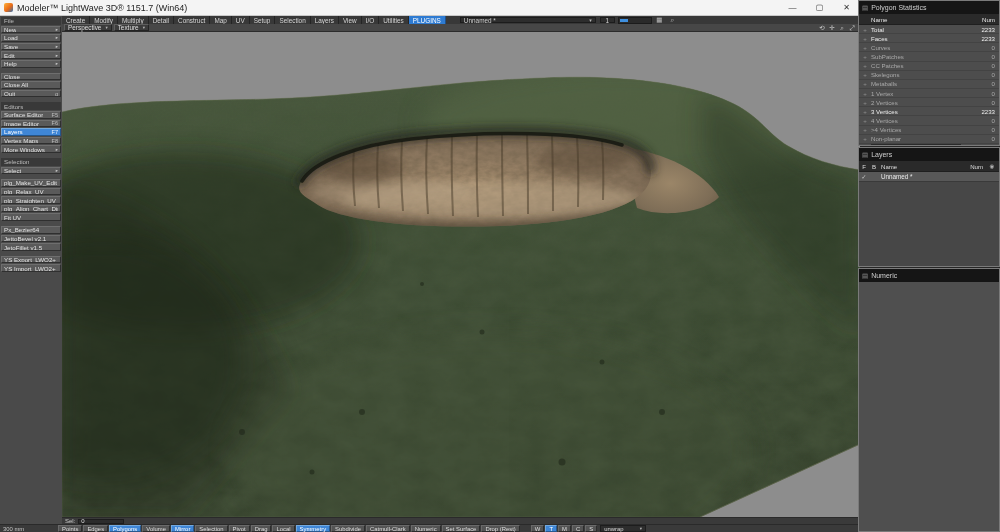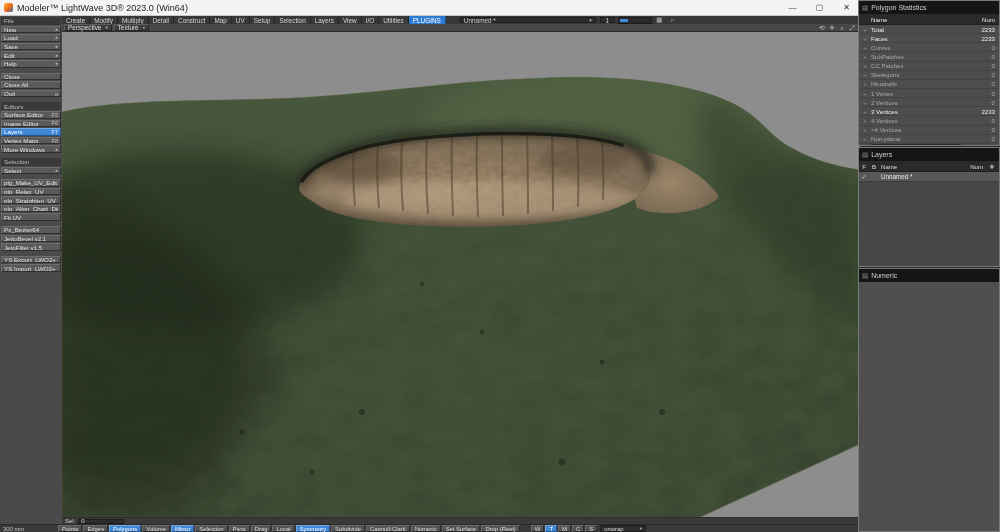--- a/index.html
+++ b/index.html
@@ -122,21 +122,21 @@
 </style>
 </head>
 <body>
 
 <div class="screen">
 
   <div class="main-window">
 
     <div class="titlebar">
       <span class="app-icon"></span>
-      <span class="win-title">Modeler™ LightWave 3D® 2023.0 (Win64)</span>
+      <span class="win-title">Modeler™ LightWave 3D® 1151.7 (Win64)</span>
       <span class="win-controls">
         <span class="win-btn">—</span>
         <span class="win-btn">▢</span>
         <span class="win-btn">✕</span>
       </span>
     </div>
 
     <div class="menubar">
       <div class="menu-items">
 

